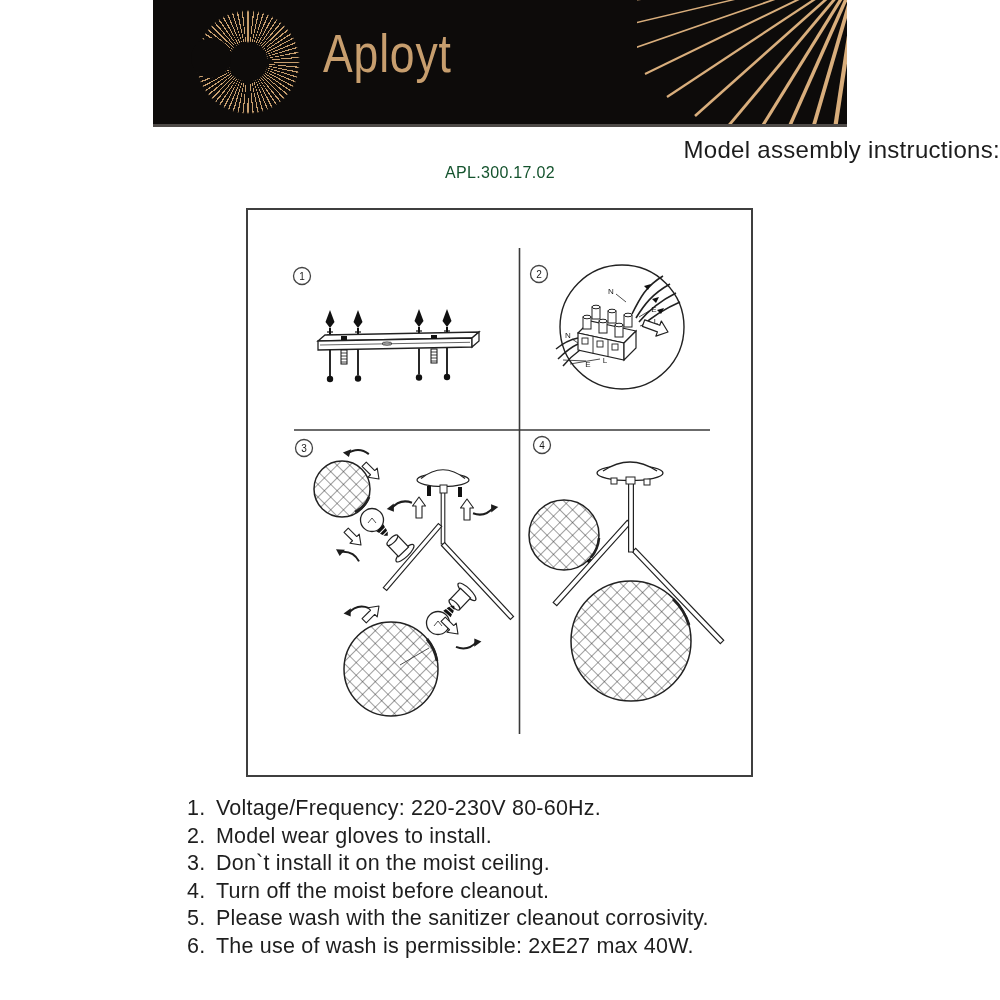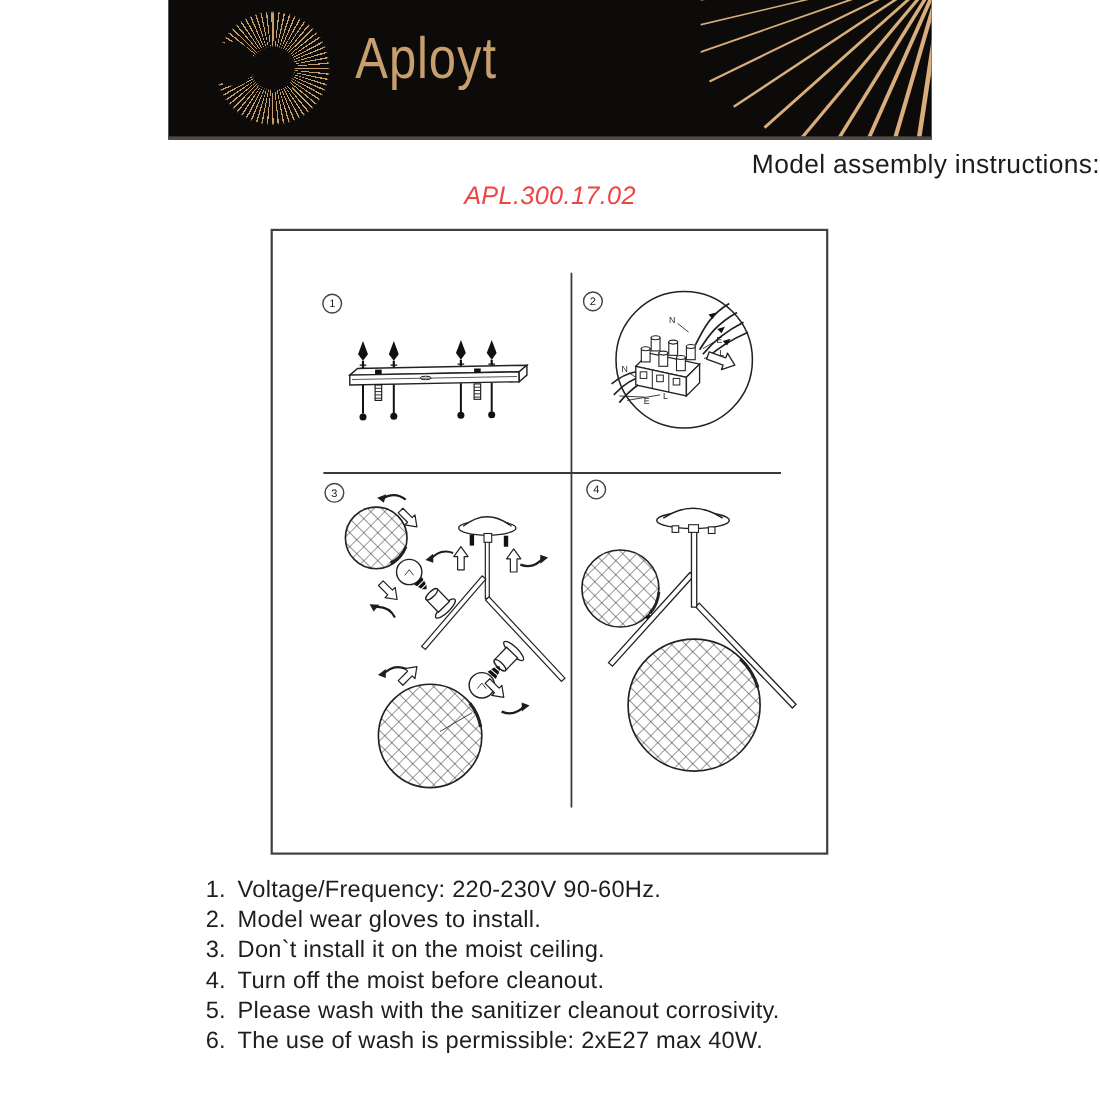--- a/index.html
+++ b/index.html
@@ -15,21 +15,21 @@
             mask:radial-gradient(circle closest-side,transparent 0 19px,#000 21px 50px,transparent 52px 100%);}
   .sunburst-core{position:absolute;left:38px;top:38px;width:40px;height:40px;border-radius:50%;background:#0d0b0a;}
   .brand{position:absolute;left:170px;top:27px;font-size:53px;line-height:1;font-weight:400;
          color:#c79e6e;letter-spacing:1px;transform:scaleX(0.84);transform-origin:left top;}
   .corner-rays{position:absolute;right:0;top:0;width:210px;height:124px;}
 
   
   .title1{position:absolute;left:0;top:136px;width:100%;text-align:right;
           font-size:24px;letter-spacing:0.3px;color:#1c1c1c;}
   .title2{position:absolute;left:0;top:164px;width:100%;text-align:center;
-          font-size:23px;letter-spacing:0.3px;color:#ef4444;font-style:italic;}
+          font-size:16px;letter-spacing:0.3px;color:#14532d;}
 
   
   .diagram-box{position:absolute;left:246px;top:208px;width:507px;height:569px;
                border:2px solid #3f3f3f;box-sizing:border-box;background:#fff;}
   .diagram-box svg{display:block;}
   svg text{font-family:"Liberation Sans",sans-serif;fill:#1a1a1a;}
 
   
   .notes{position:absolute;left:187px;top:795px;margin:0;padding:0;list-style:none;}
   .notes li{display:flex;font-size:21.5px;line-height:27.6px;color:#1e1e1e;letter-spacing:0.2px;}
@@ -282,21 +282,21 @@
           <rect x="363" y="268" width="6" height="6" fill="#fff" stroke="#222" stroke-width="1"></rect>
           <rect x="396" y="269" width="6" height="6" fill="#fff" stroke="#222" stroke-width="1"></rect>
         </g>
       </g>
     </svg>
   </div>
 
   <ol class="notes">
     <li>
       <span class="num">1.</span>
-      <span class="txt">Voltage/Frequency: 220-230V 90-60Hz.</span>
+      <span class="txt">Voltage/Frequency: 220-230V 80-60Hz.</span>
     </li>
     <li>
       <span class="num">2.</span>
       <span class="txt">Model wear gloves to install.</span>
     </li>
     <li>
       <span class="num">3.</span>
       <span class="txt">Don`t install it on the moist ceiling.</span>
     </li>
     <li>

